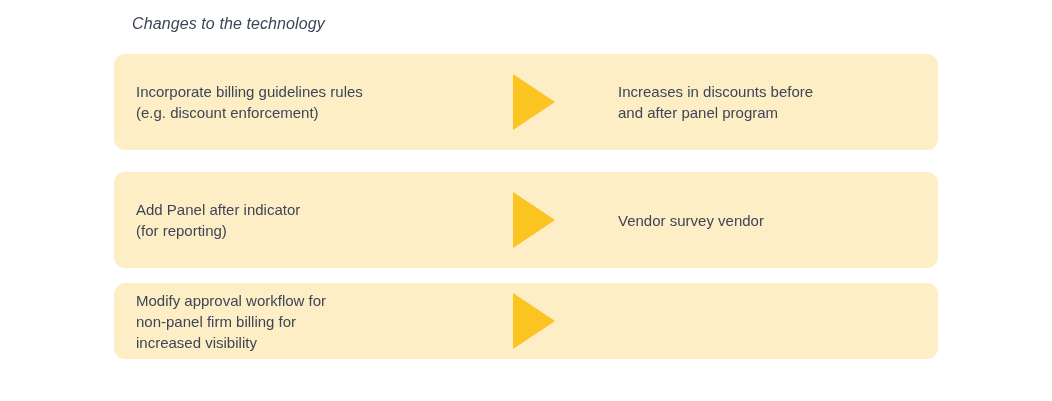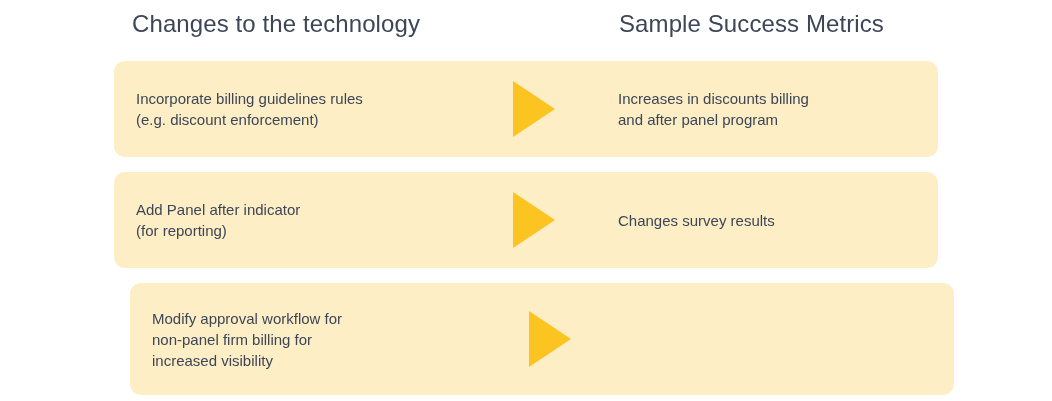--- a/index.html
+++ b/index.html
@@ -25,41 +25,42 @@
   .header-row {
     position: absolute;
     left: 0;
     top: 0;
     width: 1052px;
     height: 52px;
   }
   .col-header {
     position: absolute;
     top: 8px;
-    font-size: 24px;
+    font-size: 16px;
     line-height: 32px;
     font-weight: 400;
     color: #3d4657;
     white-space: nowrap;
     letter-spacing: 0.1px;
+    font-style: italic;
   }
   .col-header.left  { left: 132px; }
   .col-header.right { left: 619px; }
 
   
   .band {
     position: absolute;
     left: 114px;
     width: 824px;
     background: #fdeec6;
     border-radius: 11px;
   }
-  .band.r1 { top: 61px;  height: 96px; }
+  .band.r1 { top: 54px;  height: 96px; }
   .band.r2 { top: 172px; height: 96px; }
-  .band.r3 { top: 283px; height: 112px; margin-left: 16px; }
+  .band.r3 { top: 283px; height: 76px; }
 
   .band-text {
     position: absolute;
     font-size: 15px;
     line-height: 21px;
     color: #3d4657;
     white-space: pre-line;
   }
   .band-text.left-text {
     left: 22px;
@@ -90,44 +91,43 @@
     display: block;
   }
 </style>
 </head>
 <body>
 
 <div id="board">
 
   <div class="header-row">
     <div class="col-header left">Changes to the technology</div>
-    <div class="col-header right">Sample Success Metrics</div>
   </div>
 
   <div class="band r1">
     <div class="band-text left-text vcenter">Incorporate billing guidelines rules
 (e.g. discount enforcement)</div>
     <div class="arrow-wrap">
       <svg width="44" height="58" viewBox="0 0 44 58" xmlns="http://www.w3.org/2000/svg">
         <polygon points="1,1 43,29 1,57" fill="#fcc421"></polygon>
       </svg>
     </div>
-    <div class="band-text right-text vcenter">Increases in discounts billing
+    <div class="band-text right-text vcenter">Increases in discounts before
 and after panel program</div>
   </div>
 
   <div class="band r2">
     <div class="band-text left-text vcenter">Add Panel after indicator
 (for reporting)</div>
     <div class="arrow-wrap">
       <svg width="44" height="58" viewBox="0 0 44 58" xmlns="http://www.w3.org/2000/svg">
         <polygon points="1,1 43,29 1,57" fill="#fcc421"></polygon>
       </svg>
     </div>
-    <div class="band-text right-text vcenter">Changes survey results</div>
+    <div class="band-text right-text vcenter">Vendor survey vendor</div>
   </div>
 
   <div class="band r3">
     <div class="band-text left-text vcenter">Modify approval workflow for
 non-panel firm billing for
 increased visibility</div>
     <div class="arrow-wrap">
       <svg width="44" height="58" viewBox="0 0 44 58" xmlns="http://www.w3.org/2000/svg">
         <polygon points="1,1 43,29 1,57" fill="#fcc421"></polygon>
       </svg>

